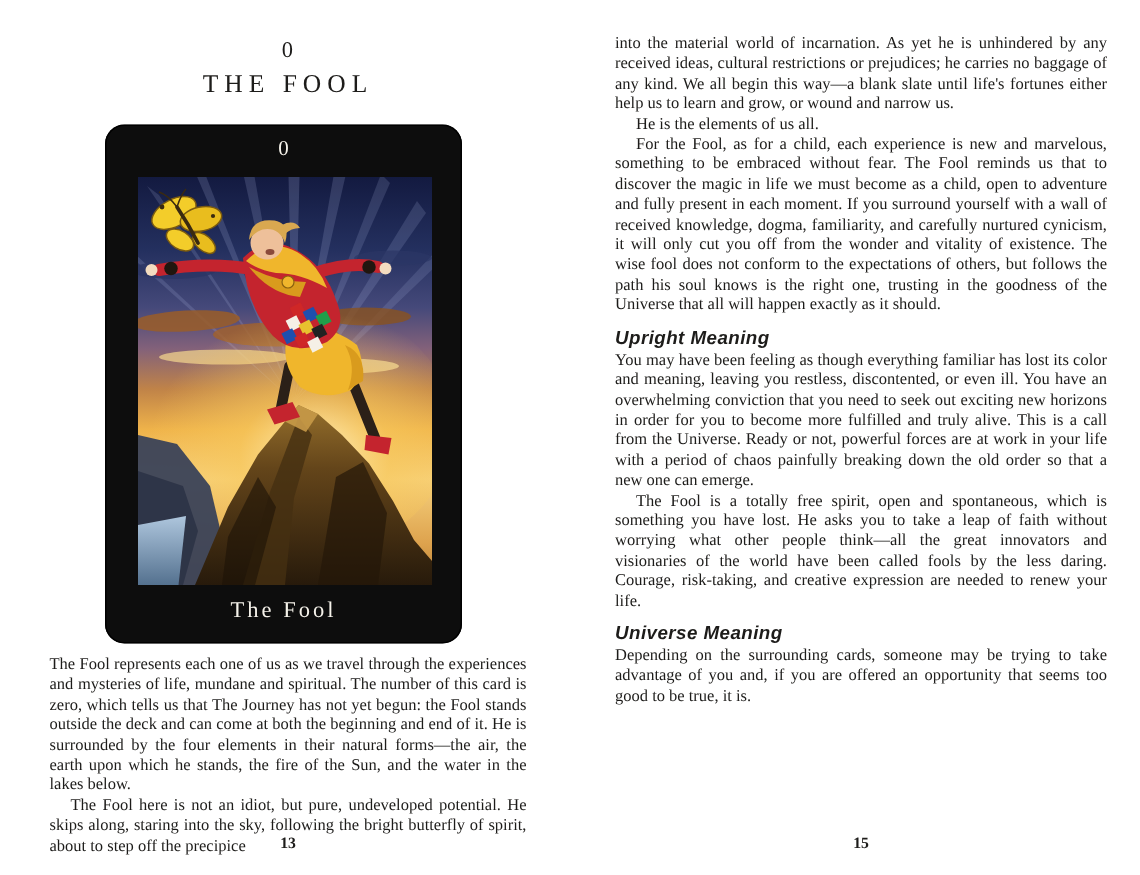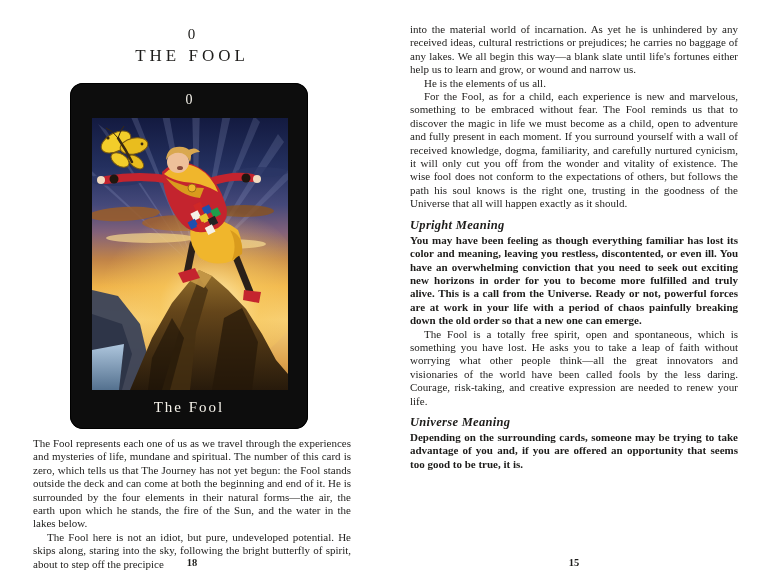--- a/index.html
+++ b/index.html
@@ -17,23 +17,23 @@
   .tarot-card { position:absolute; left:37px; top:83px; width:238px; height:346px;
                 background:#0d0d0d; border-radius:13px; box-shadow:0 0 0 1px #000 inset; }
   .card-number { margin-top:9px; text-align:center; color:#f5f2ea; font-size:14px; }
   .card-art { position:absolute; left:22px; top:35px; width:196px; height:272px; overflow:hidden; }
   .card-art svg { display:block; width:196px; height:272px; }
   .card-title { position:absolute; bottom:13px; width:100%; text-align:center;
                 color:#f5f2ea; font-size:15px; letter-spacing:2px; }
 
   .body-text p { font-size:11px; line-height:13.4px; text-align:justify; }
   .body-text p.indent { text-indent:14px; }
-  h3.script { font-family:Liberation Serif, serif; font-style:italic; font-weight:bold;
+  h3.script { font-family:Liberation Sans, sans-serif; font-style:italic; font-weight:bold;
               font-size:12.5px; line-height:14px; margin:0 0 2px 0; letter-spacing:0.3px; }
-  .body-text h3.script + p { text-indent:0;font-weight:bold; }
+  .body-text h3.script + p { text-indent:0; }
   .page-right .body-text h3.script { margin-top:7px; }
 
   .left-body { position:absolute; top:437px; left:0; width:318px; }
   .right-body { position:absolute; top:23px; left:0; width:328px; }
 
   .folio { position:absolute; bottom:15px; left:0; width:100%;
            text-align:center; font-size:10.5px; font-weight:bold; }
 </style>
 </head>
 <body>
@@ -180,26 +180,26 @@
       </div>
 
       <div class="card-title">The Fool</div>
     </div>
 
     <div class="left-body body-text">
       <p>The Fool represents each one of us as we travel through the experiences and mysteries of life, mundane and spiritual. The number of this card is zero, which tells us that The Journey has not yet begun: the Fool stands outside the deck and can come at both the beginning and end of it. He is surrounded by the four elements in their natural forms—the air, the earth upon which he stands, the fire of the Sun, and the water in the lakes below.</p>
       <p class="indent">The Fool here is not an idiot, but pure, undeveloped potential. He skips along, staring into the sky, following the bright butterfly of spirit, about to step off the precipice</p>
     </div>
 
-    <div class="folio">18</div>
+    <div class="folio">13</div>
   </div>
 
   <div class="page page-right">
     <div class="right-body body-text">
-      <p>into the material world of incarnation. As yet he is unhindered by any received ideas, cultural restrictions or prejudices; he carries no baggage of any lakes. We all begin this way—a blank slate until life's fortunes either help us to learn and grow, or wound and narrow us.</p>
+      <p>into the material world of incarnation. As yet he is unhindered by any received ideas, cultural restrictions or prejudices; he carries no baggage of any kind. We all begin this way—a blank slate until life's fortunes either help us to learn and grow, or wound and narrow us.</p>
       <p class="indent">He is the elements of us all.</p>
       <p class="indent">For the Fool, as for a child, each experience is new and marvelous, something to be embraced without fear. The Fool reminds us that to discover the magic in life we must become as a child, open to adventure and fully present in each moment. If you surround yourself with a wall of received knowledge, dogma, familiarity, and carefully nurtured cynicism, it will only cut you off from the wonder and vitality of existence. The wise fool does not conform to the expectations of others, but follows the path his soul knows is the right one, trusting in the goodness of the Universe that all will happen exactly as it should.</p>
 
       <h3 class="script">Upright Meaning</h3>
       <p>You may have been feeling as though everything familiar has lost its color and meaning, leaving you restless, discontented, or even ill. You have an overwhelming conviction that you need to seek out exciting new horizons in order for you to become more fulfilled and truly alive. This is a call from the Universe. Ready or not, powerful forces are at work in your life with a period of chaos painfully breaking down the old order so that a new one can emerge.</p>
       <p class="indent">The Fool is a totally free spirit, open and spontaneous, which is something you have lost. He asks you to take a leap of faith without worrying what other people think—all the great innovators and visionaries of the world have been called fools by the less daring. Courage, risk-taking, and creative expression are needed to renew your life.</p>
 
       <h3 class="script">Universe Meaning</h3>
       <p class="indent">Depending on the surrounding cards, someone may be trying to take advantage of you and, if you are offered an opportunity that seems too good to be true, it is.</p>
     </div>

